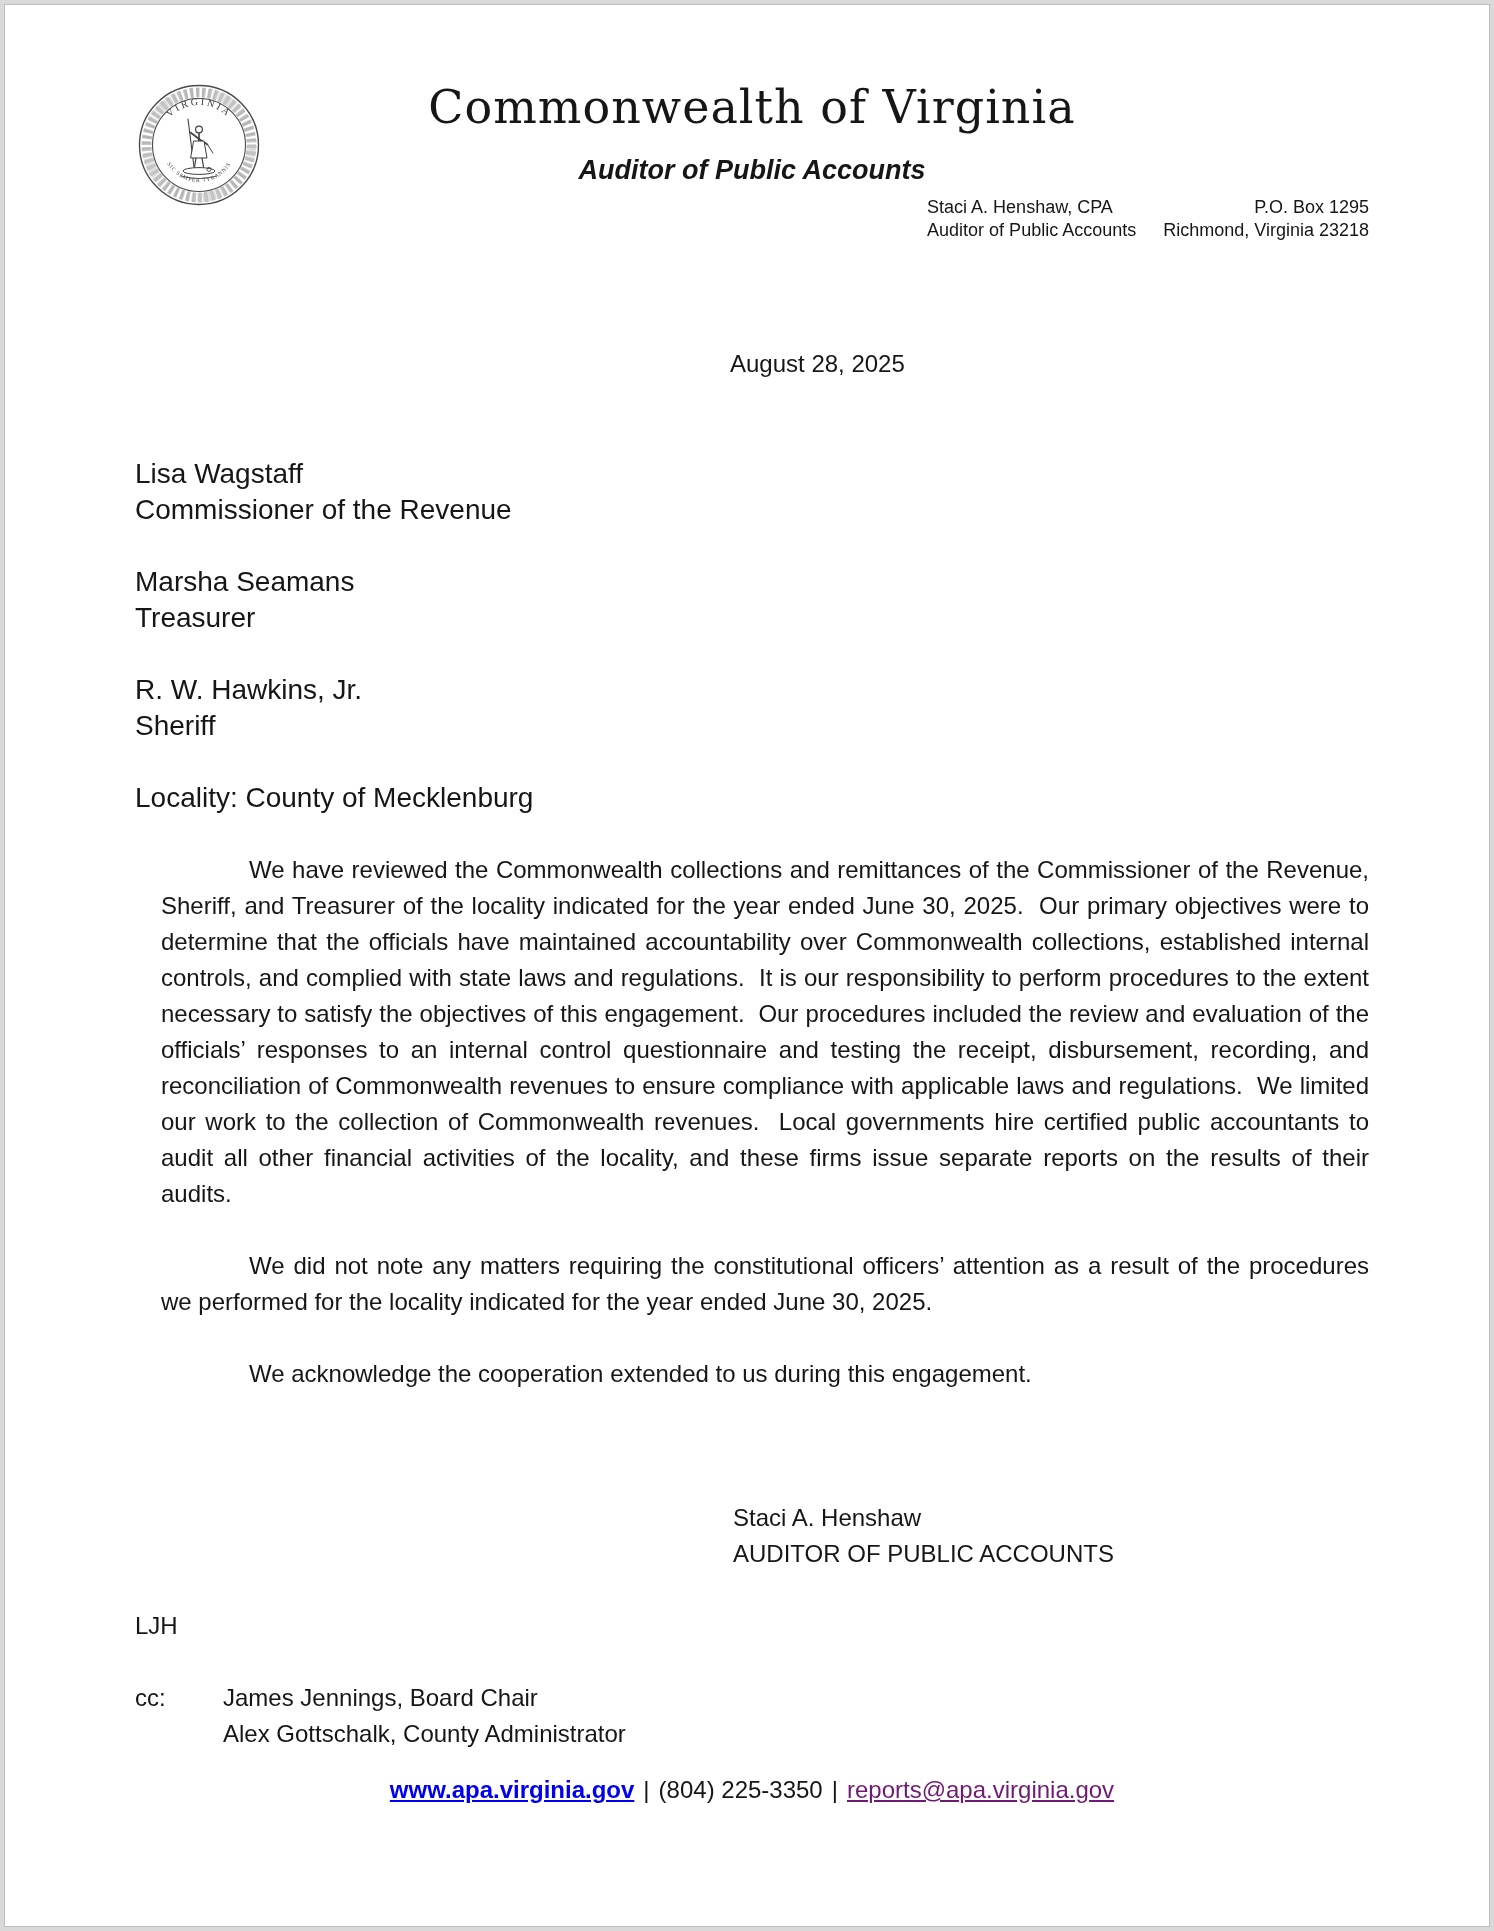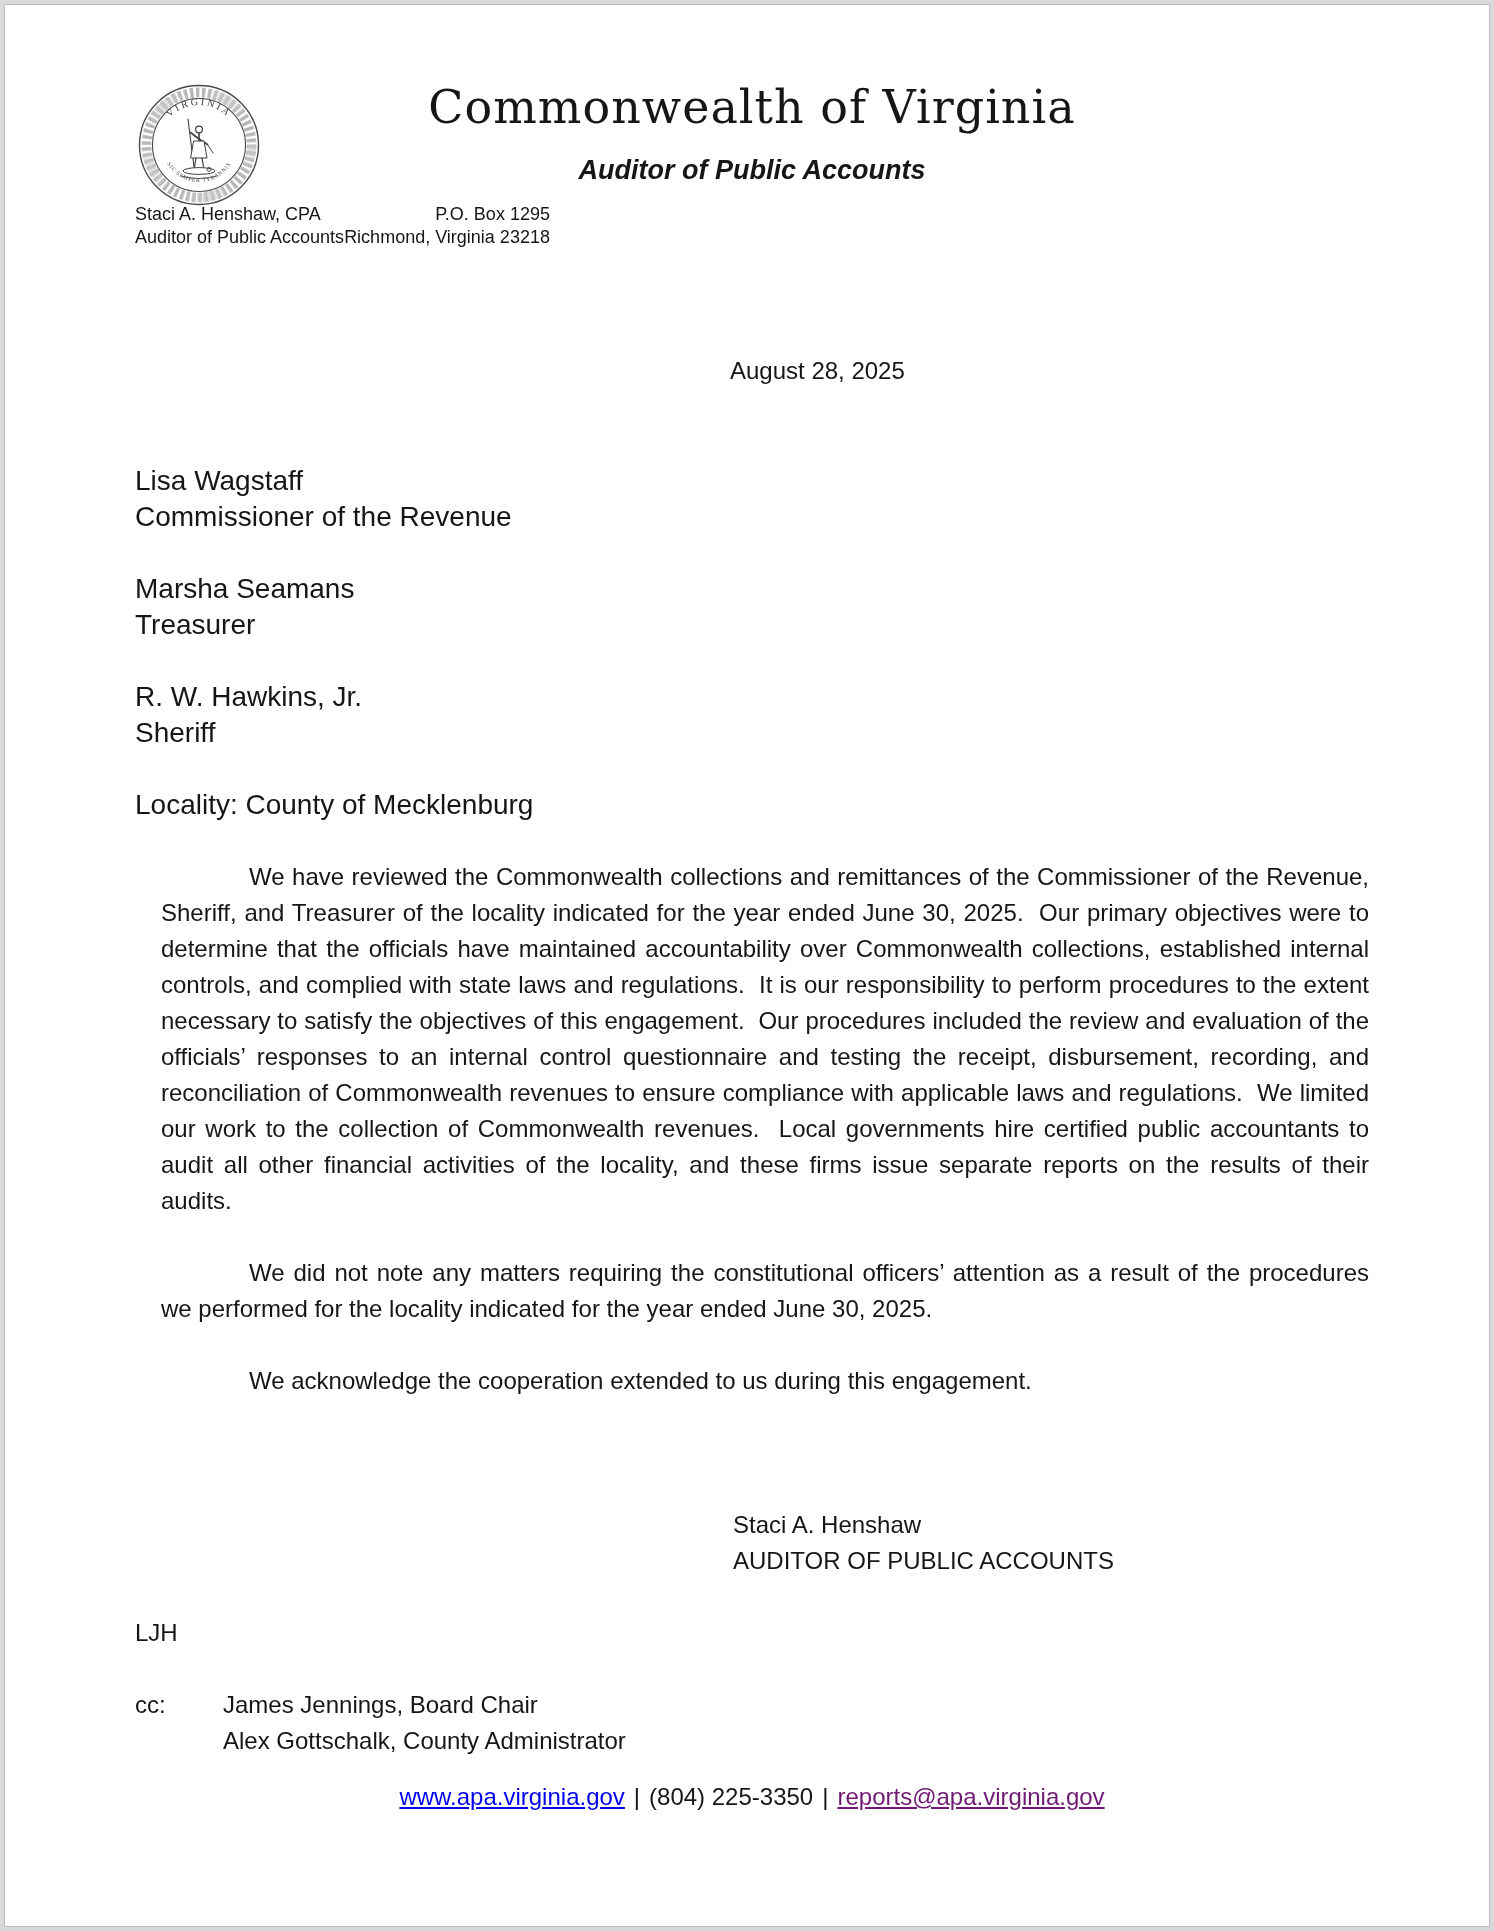--- a/index.html
+++ b/index.html
@@ -17,22 +17,22 @@
   .seal { position:absolute; left:2px; top:2px; width:124px; height:124px; }
   .org-title {
     font-family:"DejaVu Serif", serif; font-weight:normal;
     font-size:46px; line-height:52px; margin:10px 0 0 0; letter-spacing:1px;
   }
   .org-subtitle {
     font-style:italic; font-weight:bold;
     font-size:27px; line-height:30px; margin-top:22px;
   }
   .letterhead-row {
-    display:flex; justify-content:flex-start;
-    font-size:18px; line-height:23px; margin-top:18px; text-align:left;
+    display:flex; justify-content:flex-end;
+    font-size:18px; line-height:23px; margin-top:11px; text-align:left;gap:27px;
   }
   .letterhead-right { text-align:right; }
   
   .date-line { margin-top:104px; padding-left:595px; font-size:24px; line-height:36px; }
   .recipients { margin-top:74px; font-size:28px; line-height:36px; }
   .recipient-group { margin-bottom:36px; }
   .paragraphs { font-size:24px; line-height:36px; text-align:justify;margin-left:26px; }
   .body-par { margin:36px 0 0 0; text-indent:88px; white-space:pre-wrap; }
   .signature { margin-top:108px; margin-left:598px; font-size:24px; line-height:36px; }
   .initials { margin-top:36px; font-size:24px; line-height:36px; }
@@ -135,16 +135,16 @@
 
   <div class="cc">
     <div class="cc-label">cc:</div>
     <div class="cc-names">
       <div>James Jennings, Board Chair</div>
       <div>Alex Gottschalk, County Administrator</div>
     </div>
   </div>
 
   <div class="footer">
-    <a class="link" style="color: rgb(0, 0, 238);">www.apa.virginia.gov</a><span class="sep">|</span><span>(804) 225-3350</span><span class="sep">|</span><a class="link" style="color: #701a75;">reports@apa.virginia.gov</a>
+    <a class="link" style="color: rgb(0, 0, 238); font-weight: bold;">www.apa.virginia.gov</a><span class="sep">|</span><span>(804) 225-3350</span><span class="sep">|</span><a class="link" style="color: #701a75;">reports@apa.virginia.gov</a>
   </div>
 
 </div>
 
 </body></html>

